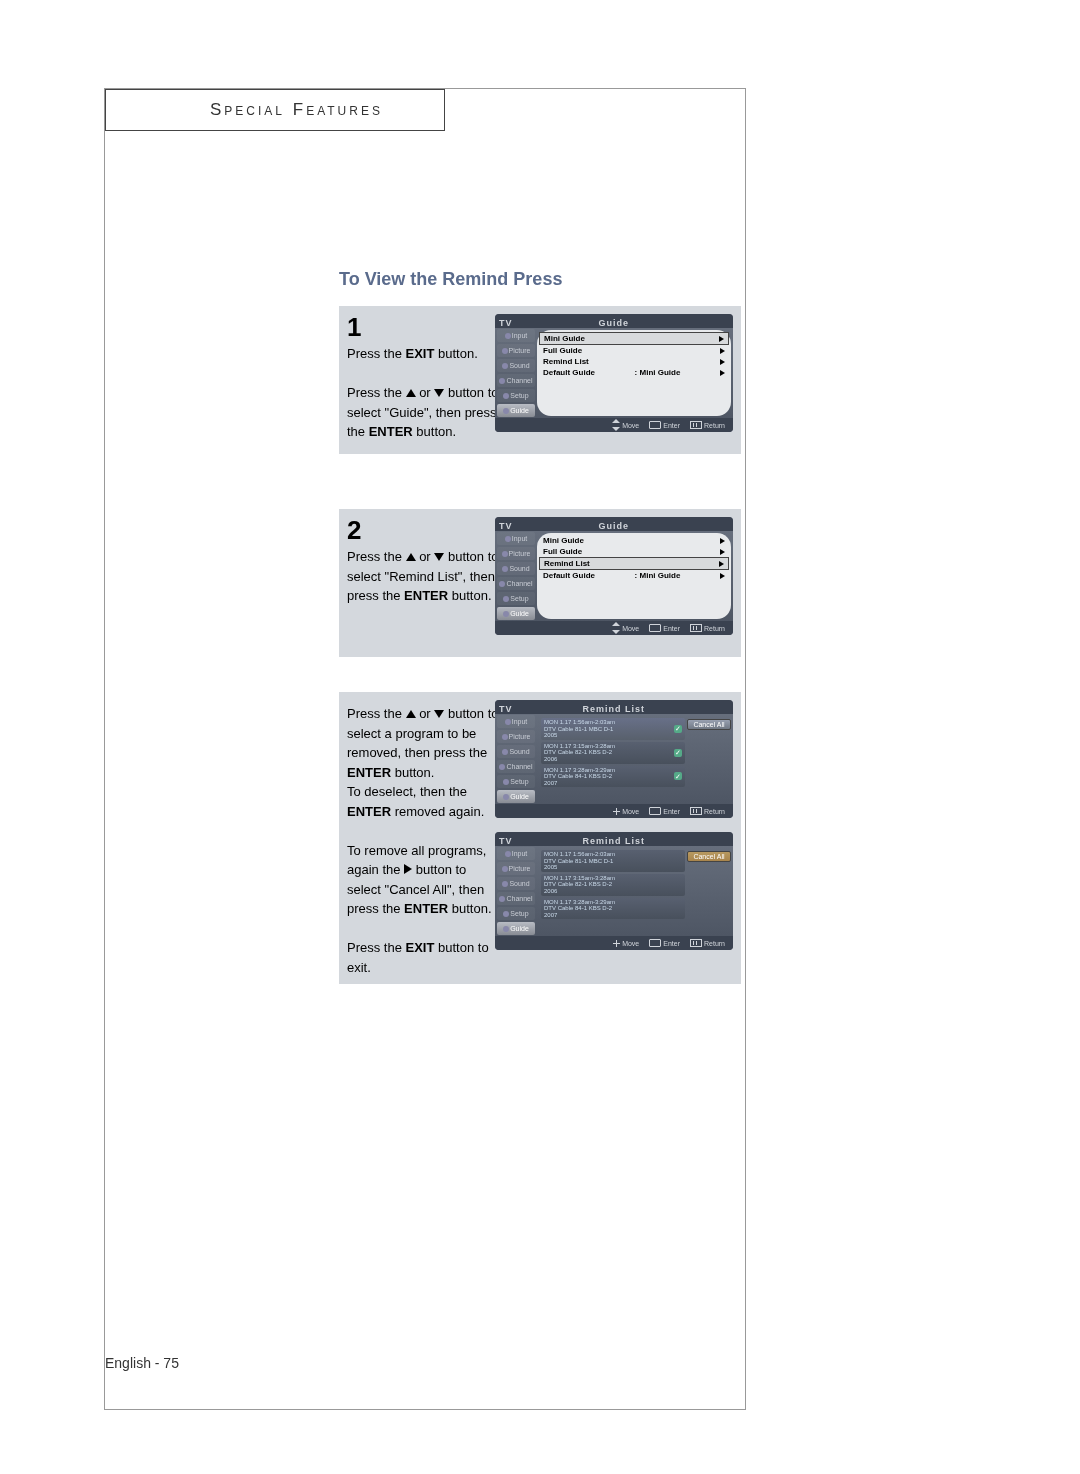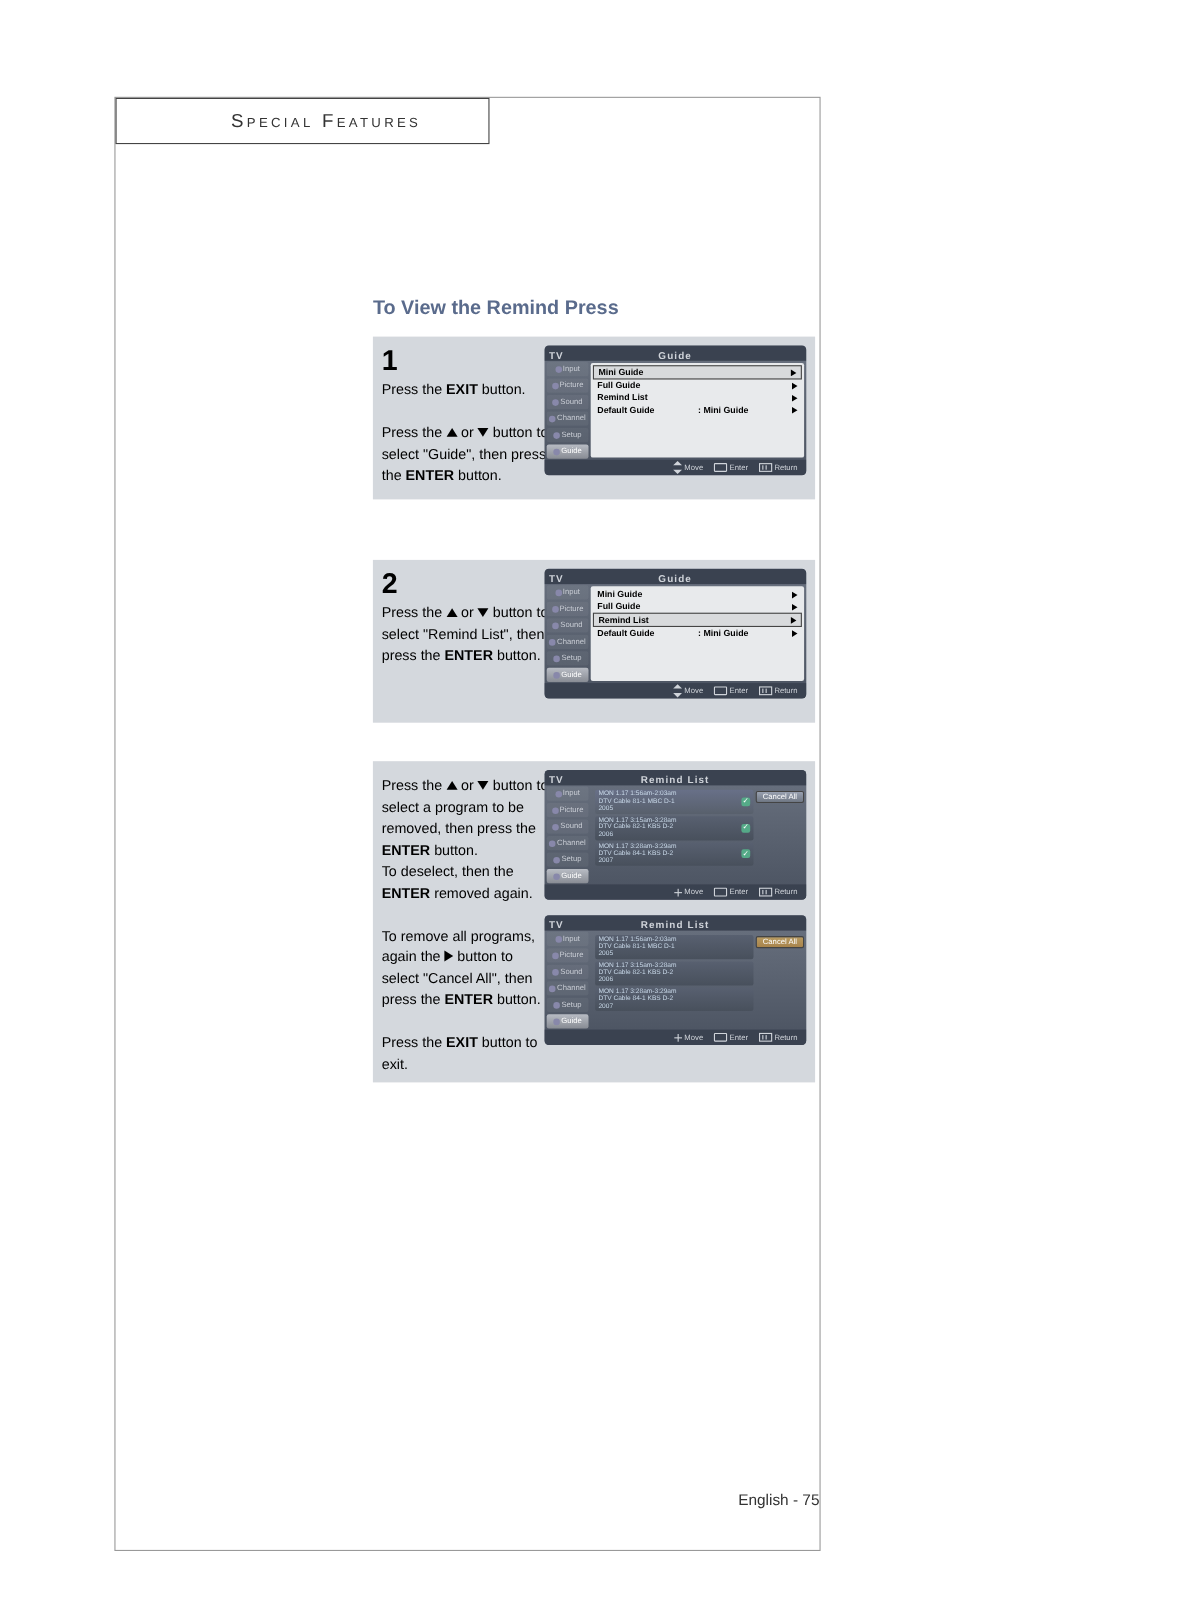--- a/index.html
+++ b/index.html
@@ -124,21 +124,21 @@
     width: 6px;
     height: 6px;
     border-radius: 3px;
     background: #88a;
     margin-right: 1px;
     display: inline-block;
   }
   .tv-panel {
     flex: 1;
     background: #e8eaec;
-    border-radius: 2px;
+    border-radius: 14px;
     margin: 2px 2px 2px 0;
     color: #000;
     font-size: 8px;
     font-weight: bold;
     padding: 2px;
     position: relative;
   }
   .tv-row {
     display: flex;
     justify-content: space-between;
@@ -293,21 +293,21 @@
     text-align: center;
     width: 38px;
   }
   .cancel-btn.hl {
     background: linear-gradient(to bottom, #b89a60, #a8844c);
   }
   .page-num {
     position: absolute;
     left: 0; right: 0;
     bottom: 38px;
-    text-align: right;
+    text-align: left;
     font-size: 14px;
     color: #333;
   }
   .cross {
     display:inline-block;
     width:7px;height:7px;
     position:relative;
   }
   .cross::before,.cross::after{
     content:"";position:absolute;background:#d0d4da;

